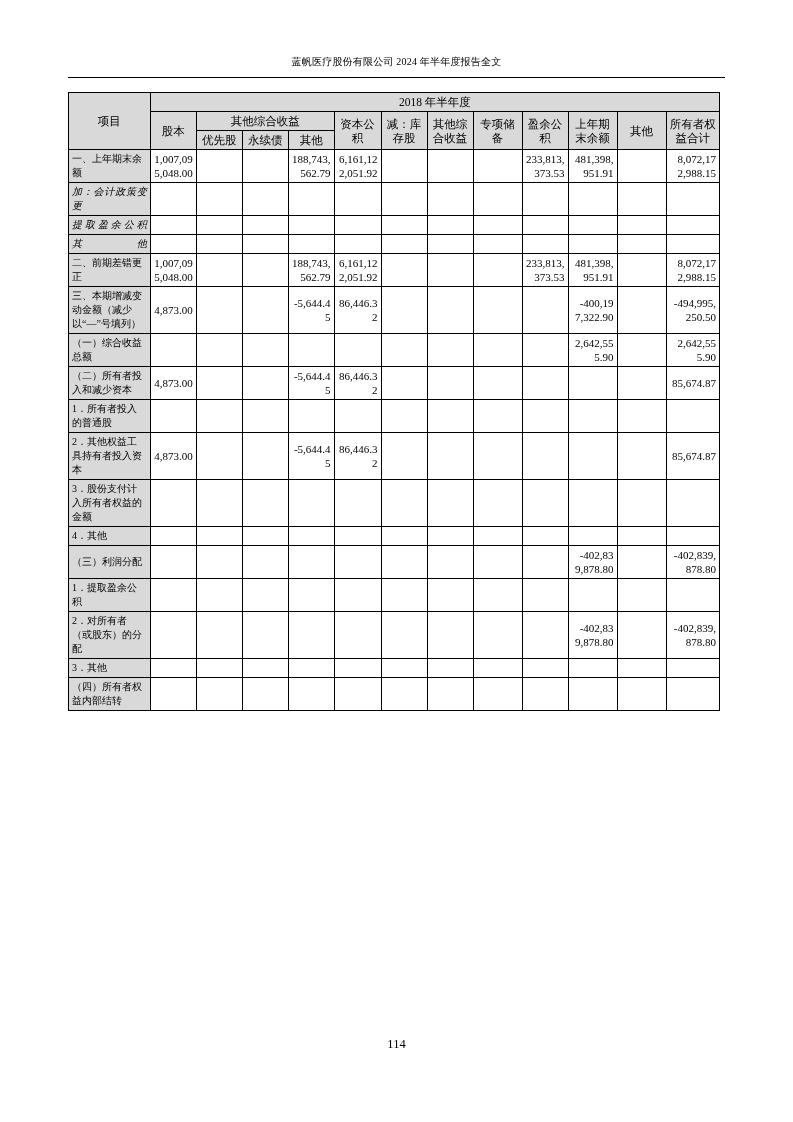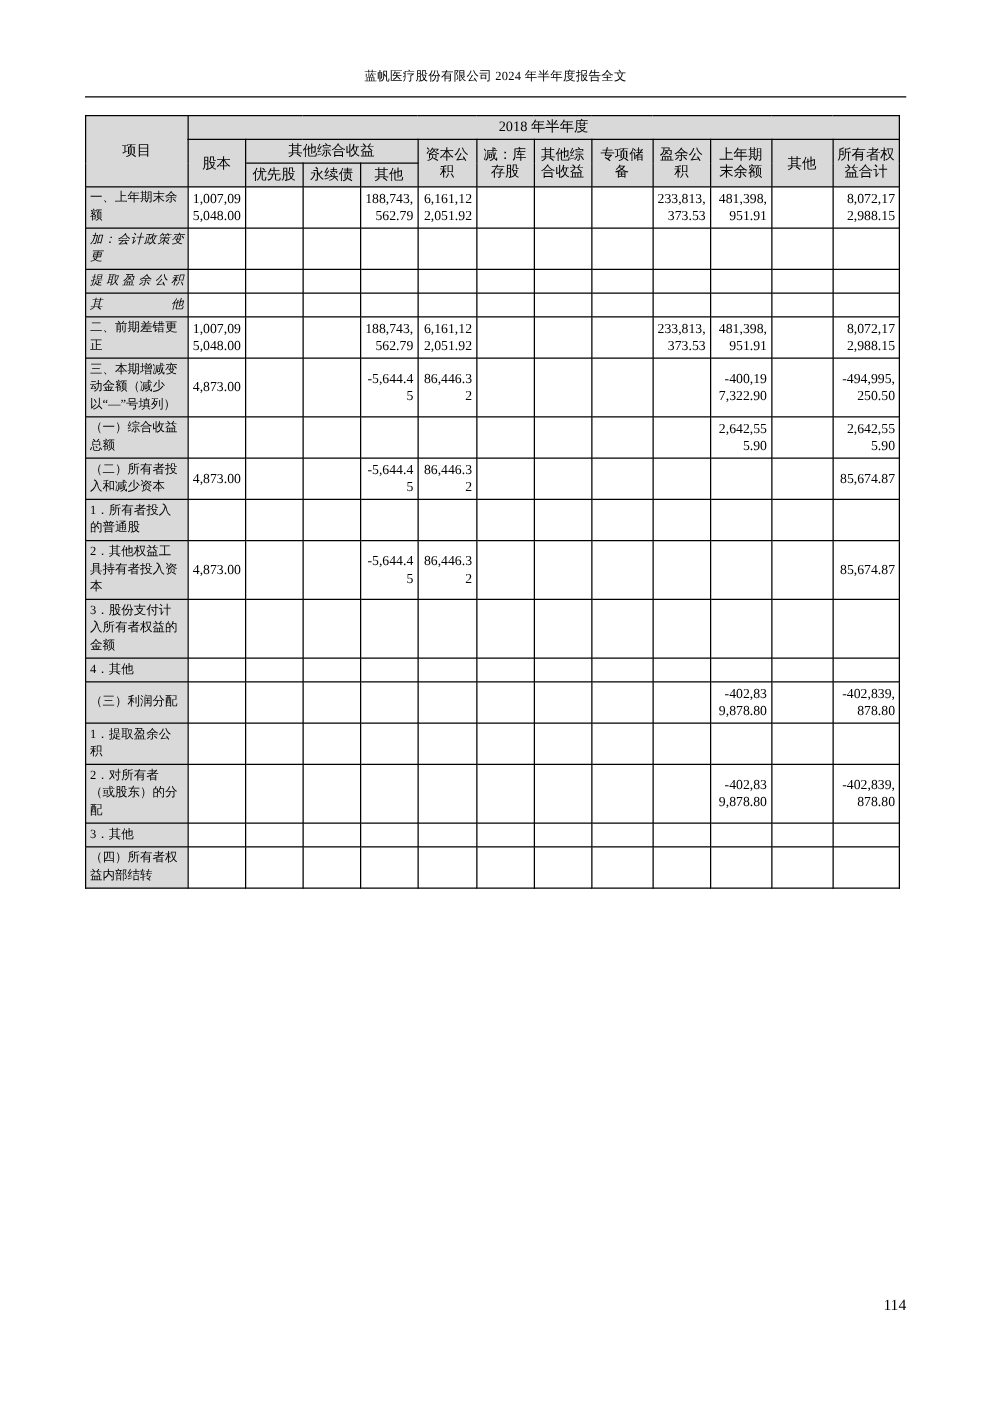--- a/index.html
+++ b/index.html
@@ -41,21 +41,21 @@
     width: 657px;
     height: 1px;
     background: #000000;
   }
   
   .page-number {
     position: absolute;
     top: 1036px;
     left: 68px;
     width: 657px;
-    text-align: right;
+    text-align: center;
     font-size: 12.5px;
     line-height: 16px;
   }
   
   .table-wrap {
     position: absolute;
     top: 92px;
     left: 68px;
     width: 652px;
   }

